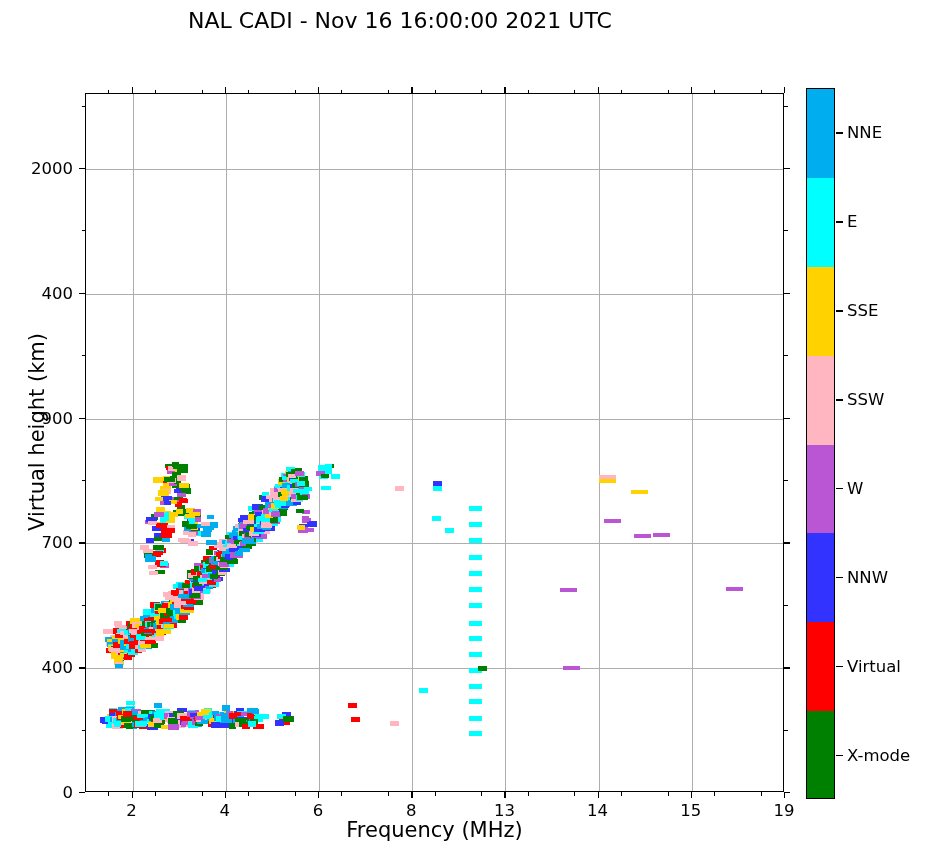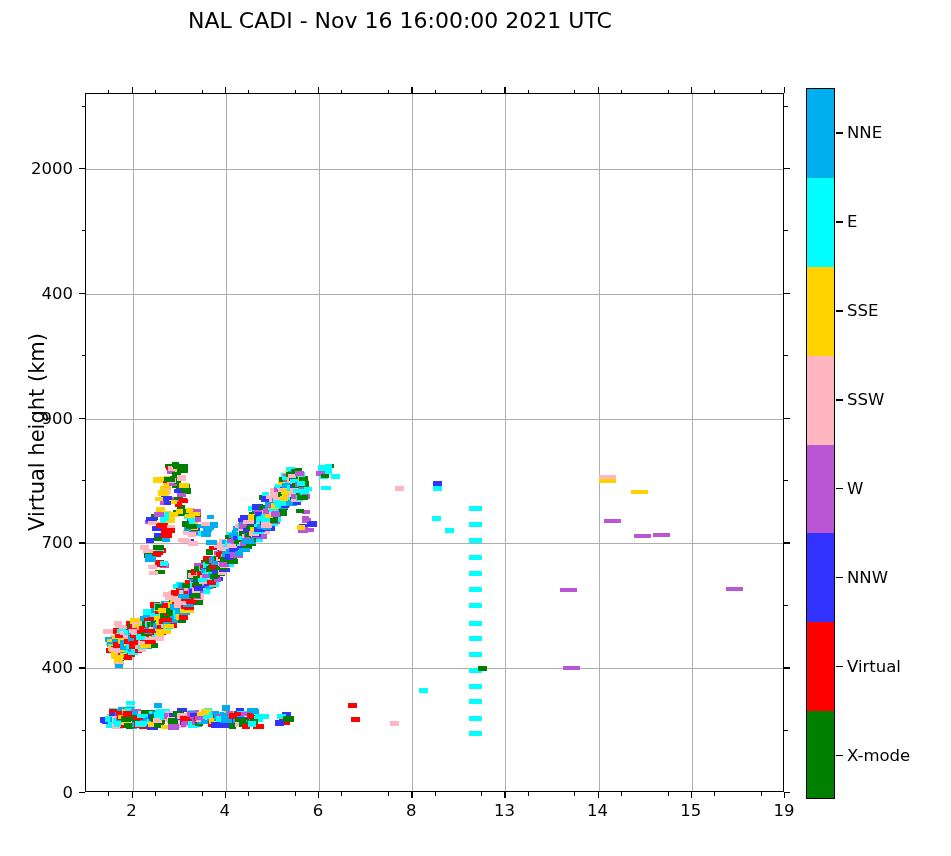--- a/index.html
+++ b/index.html
@@ -1608,20 +1608,21 @@
       <div class="tick-y-minor" style="left: 81.5px; top: 479.9px;"></div>
       <div class="tick-y-minor" style="left: 784px; top: 479.9px;"></div>
       <div class="tick-y-minor" style="left: 81.5px; top: 355.1px;"></div>
       <div class="tick-y-minor" style="left: 784px; top: 355.1px;"></div>
       <div class="tick-y-minor" style="left: 81.5px; top: 230.3px;"></div>
       <div class="tick-y-minor" style="left: 784px; top: 230.3px;"></div>
       <div class="tick-y-minor" style="left: 81.5px; top: 105.5px;"></div>
       <div class="tick-y-minor" style="left: 784px; top: 105.5px;"></div>
     </div>
 
+  <div id="xlabel">Frequency (MHz)</div>
   <div id="ylabel">Virtual height (km)</div>
 
   <div id="colorbar">
       <div class="cb-seg" style="height: 88.88px; background: rgb(0, 174, 239);"></div>
       <div class="cb-seg" style="height: 88.88px; background: rgb(0, 255, 255);"></div>
       <div class="cb-seg" style="height: 88.88px; background: rgb(255, 210, 0);"></div>
       <div class="cb-seg" style="height: 88.88px; background: rgb(255, 182, 193);"></div>
       <div class="cb-seg" style="height: 88.88px; background: rgb(186, 85, 211);"></div>
       <div class="cb-seg" style="height: 88.88px; background: rgb(51, 51, 255);"></div>
       <div class="cb-seg" style="height: 88.88px; background: rgb(255, 0, 0);"></div>

